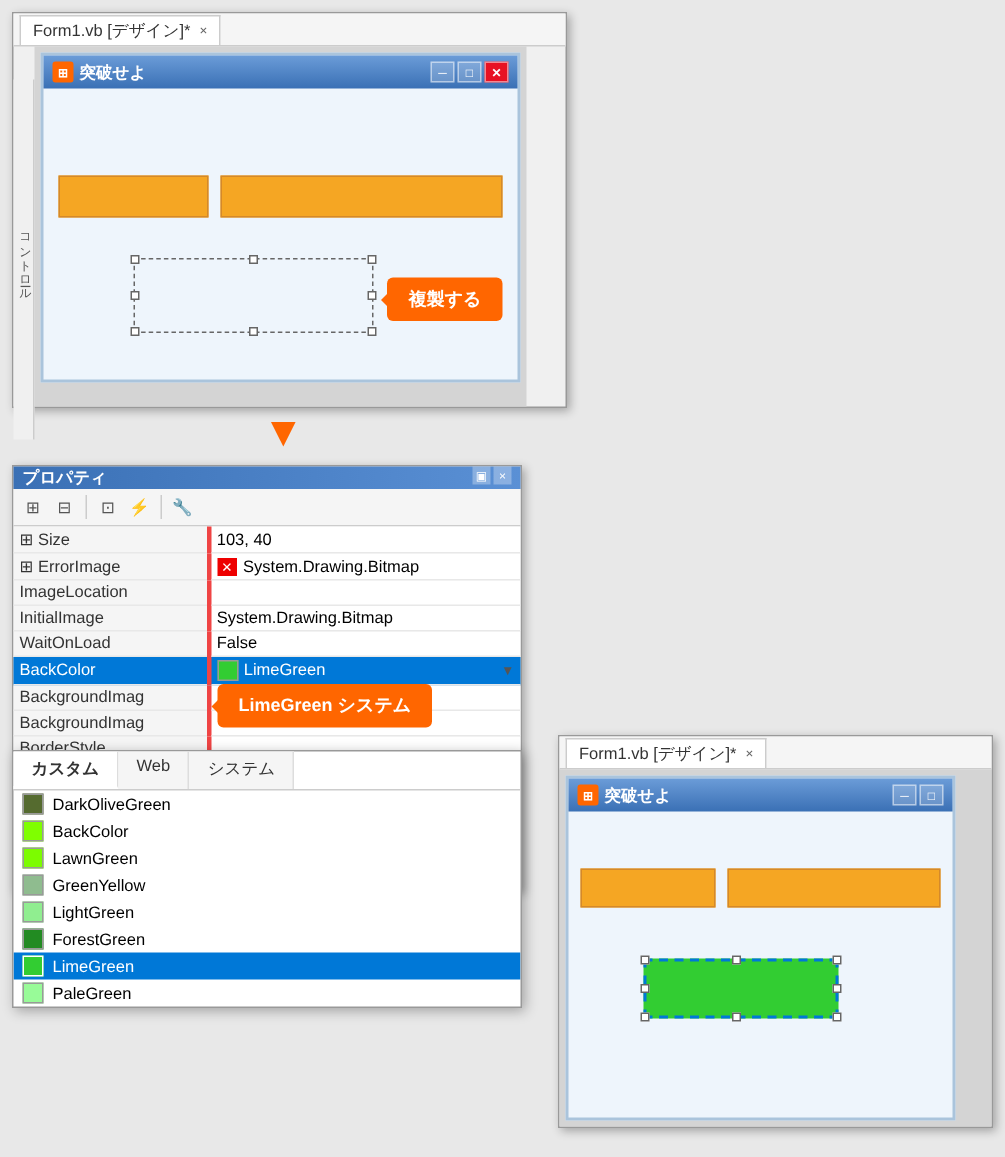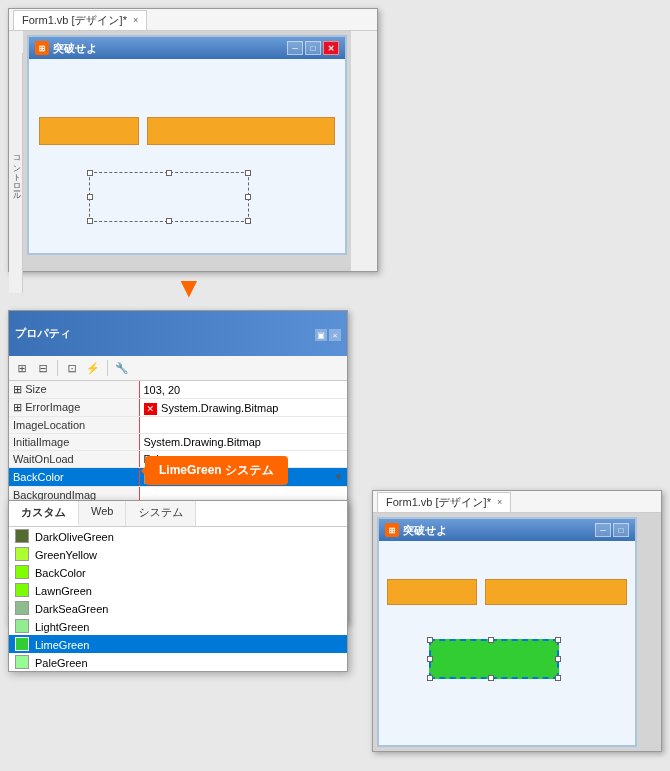--- a/index.html
+++ b/index.html
@@ -213,23 +213,23 @@
       width: 340px;
       background: #f5f5f5;
       border: 1px solid #999;
       box-shadow: 2px 2px 6px rgba(0,0,0,0.3);
     }
 
     .prop-header {
       background: linear-gradient(to right, #3a70b5, #5a90d5);
       color: white;
       display: flex;
-      align-items: flex-end;
+      align-items: flex-start;
       justify-content: space-between;
-      padding: 15px 6px;
+      padding: 0 6px;
       font-size: 11px;
     }
 
     .prop-header-left {
       display: flex;
       align-items: center;
       gap: 4px;
     }
 
     .prop-title-text {
@@ -300,21 +300,21 @@
 
     .prop-table tr td {
       padding: 2px 4px;
       border-bottom: 1px solid #e8e8e8;
     }
 
     .prop-table tr td:first-child {
       width: 130px;
       color: #333;
       background: #f5f5f5;
-      border-right: 1px solid #ef4444;
+      border-right: 3px solid #ef4444;
     }
 
     .prop-table tr td:last-child {
       color: #000;
       background: white;
     }
 
     .prop-group-header {
       background: #e0e8f0 !important;
       font-weight: bold;
@@ -501,20 +501,21 @@
           <div class="handle" style="top:-3px; left:-3px;"></div>
           <div class="handle" style="top:-3px; right:50%; margin-right:-3px;"></div>
           <div class="handle" style="top:-3px; right:-3px;"></div>
           <div class="handle" style="top:50%; left:-3px; margin-top:-3px;"></div>
           <div class="handle" style="top:50%; right:-3px; margin-top:-3px;"></div>
           <div class="handle" style="bottom:-3px; left:-3px;"></div>
           <div class="handle" style="bottom:-3px; right:50%; margin-right:-3px;"></div>
           <div class="handle" style="bottom:-3px; right:-3px;"></div>
         </div>
 
+        <div class="callout-fukusei">複製する</div>
       </div>
     </div>
   </div>
 </div>
 
 <div class="down-arrow">▼</div>
 
 <div class="properties-panel">
   <div class="prop-header">
     <div class="prop-header-left">
@@ -531,21 +532,21 @@
     <div class="prop-tb-sep"></div>
     <div class="prop-tb-icon">⊡</div>
     <div class="prop-tb-icon">⚡</div>
     <div class="prop-tb-sep"></div>
     <div class="prop-tb-icon">🔧</div>
   </div>
   <table class="prop-table">
     <tbody>
       <tr>
         <td>⊞ Size</td>
-        <td>103, 20</td>
+        <td>103, 40</td>
       </tr>
       <tr>
         <td>⊞ ErrorImage</td>
         <td><span style="background:#e00;color:white;padding:1px 3px;font-size:9px;margin-right:4px;">✕</span>System.Drawing.Bitmap</td>
       </tr>
       <tr>
         <td>ImageLocation</td>
         <td></td>
       </tr>
       <tr>
@@ -606,38 +607,38 @@
     <div class="color-tab active">カスタム</div>
     <div class="color-tab">Web</div>
     <div class="color-tab">システム</div>
   </div>
   <div class="color-list">
     <div class="color-item">
       <div class="color-dot" style="background:#556b2f;"></div>
       <span>DarkOliveGreen</span>
     </div>
     <div class="color-item">
-      <div class="color-dot" style="background:#adff2f;"></div>
-      <span>GreenYellow</span>
-    </div>
-    <div class="color-item">
       <div class="color-dot" style="background:#7fff00;"></div>
       <span>BackColor</span>
     </div>
     <div class="color-item">
       <div class="color-dot" style="background:#7cfc00;"></div>
       <span>LawnGreen</span>
     </div>
     <div class="color-item">
       <div class="color-dot" style="background:#8fbc8f;"></div>
-      <span>DarkSeaGreen</span>
+      <span>GreenYellow</span>
     </div>
     <div class="color-item">
       <div class="color-dot" style="background:#90ee90;"></div>
       <span>LightGreen</span>
+    </div>
+    <div class="color-item">
+      <div class="color-dot" style="background:#228b22;"></div>
+      <span>ForestGreen</span>
     </div>
     <div class="color-item selected">
       <div class="color-dot" style="background:#32cd32; border-color:#fff;"></div>
       <span>LimeGreen</span>
     </div>
     <div class="color-item">
       <div class="color-dot" style="background:#98fb98;"></div>
       <span>PaleGreen</span>
     </div>
 

